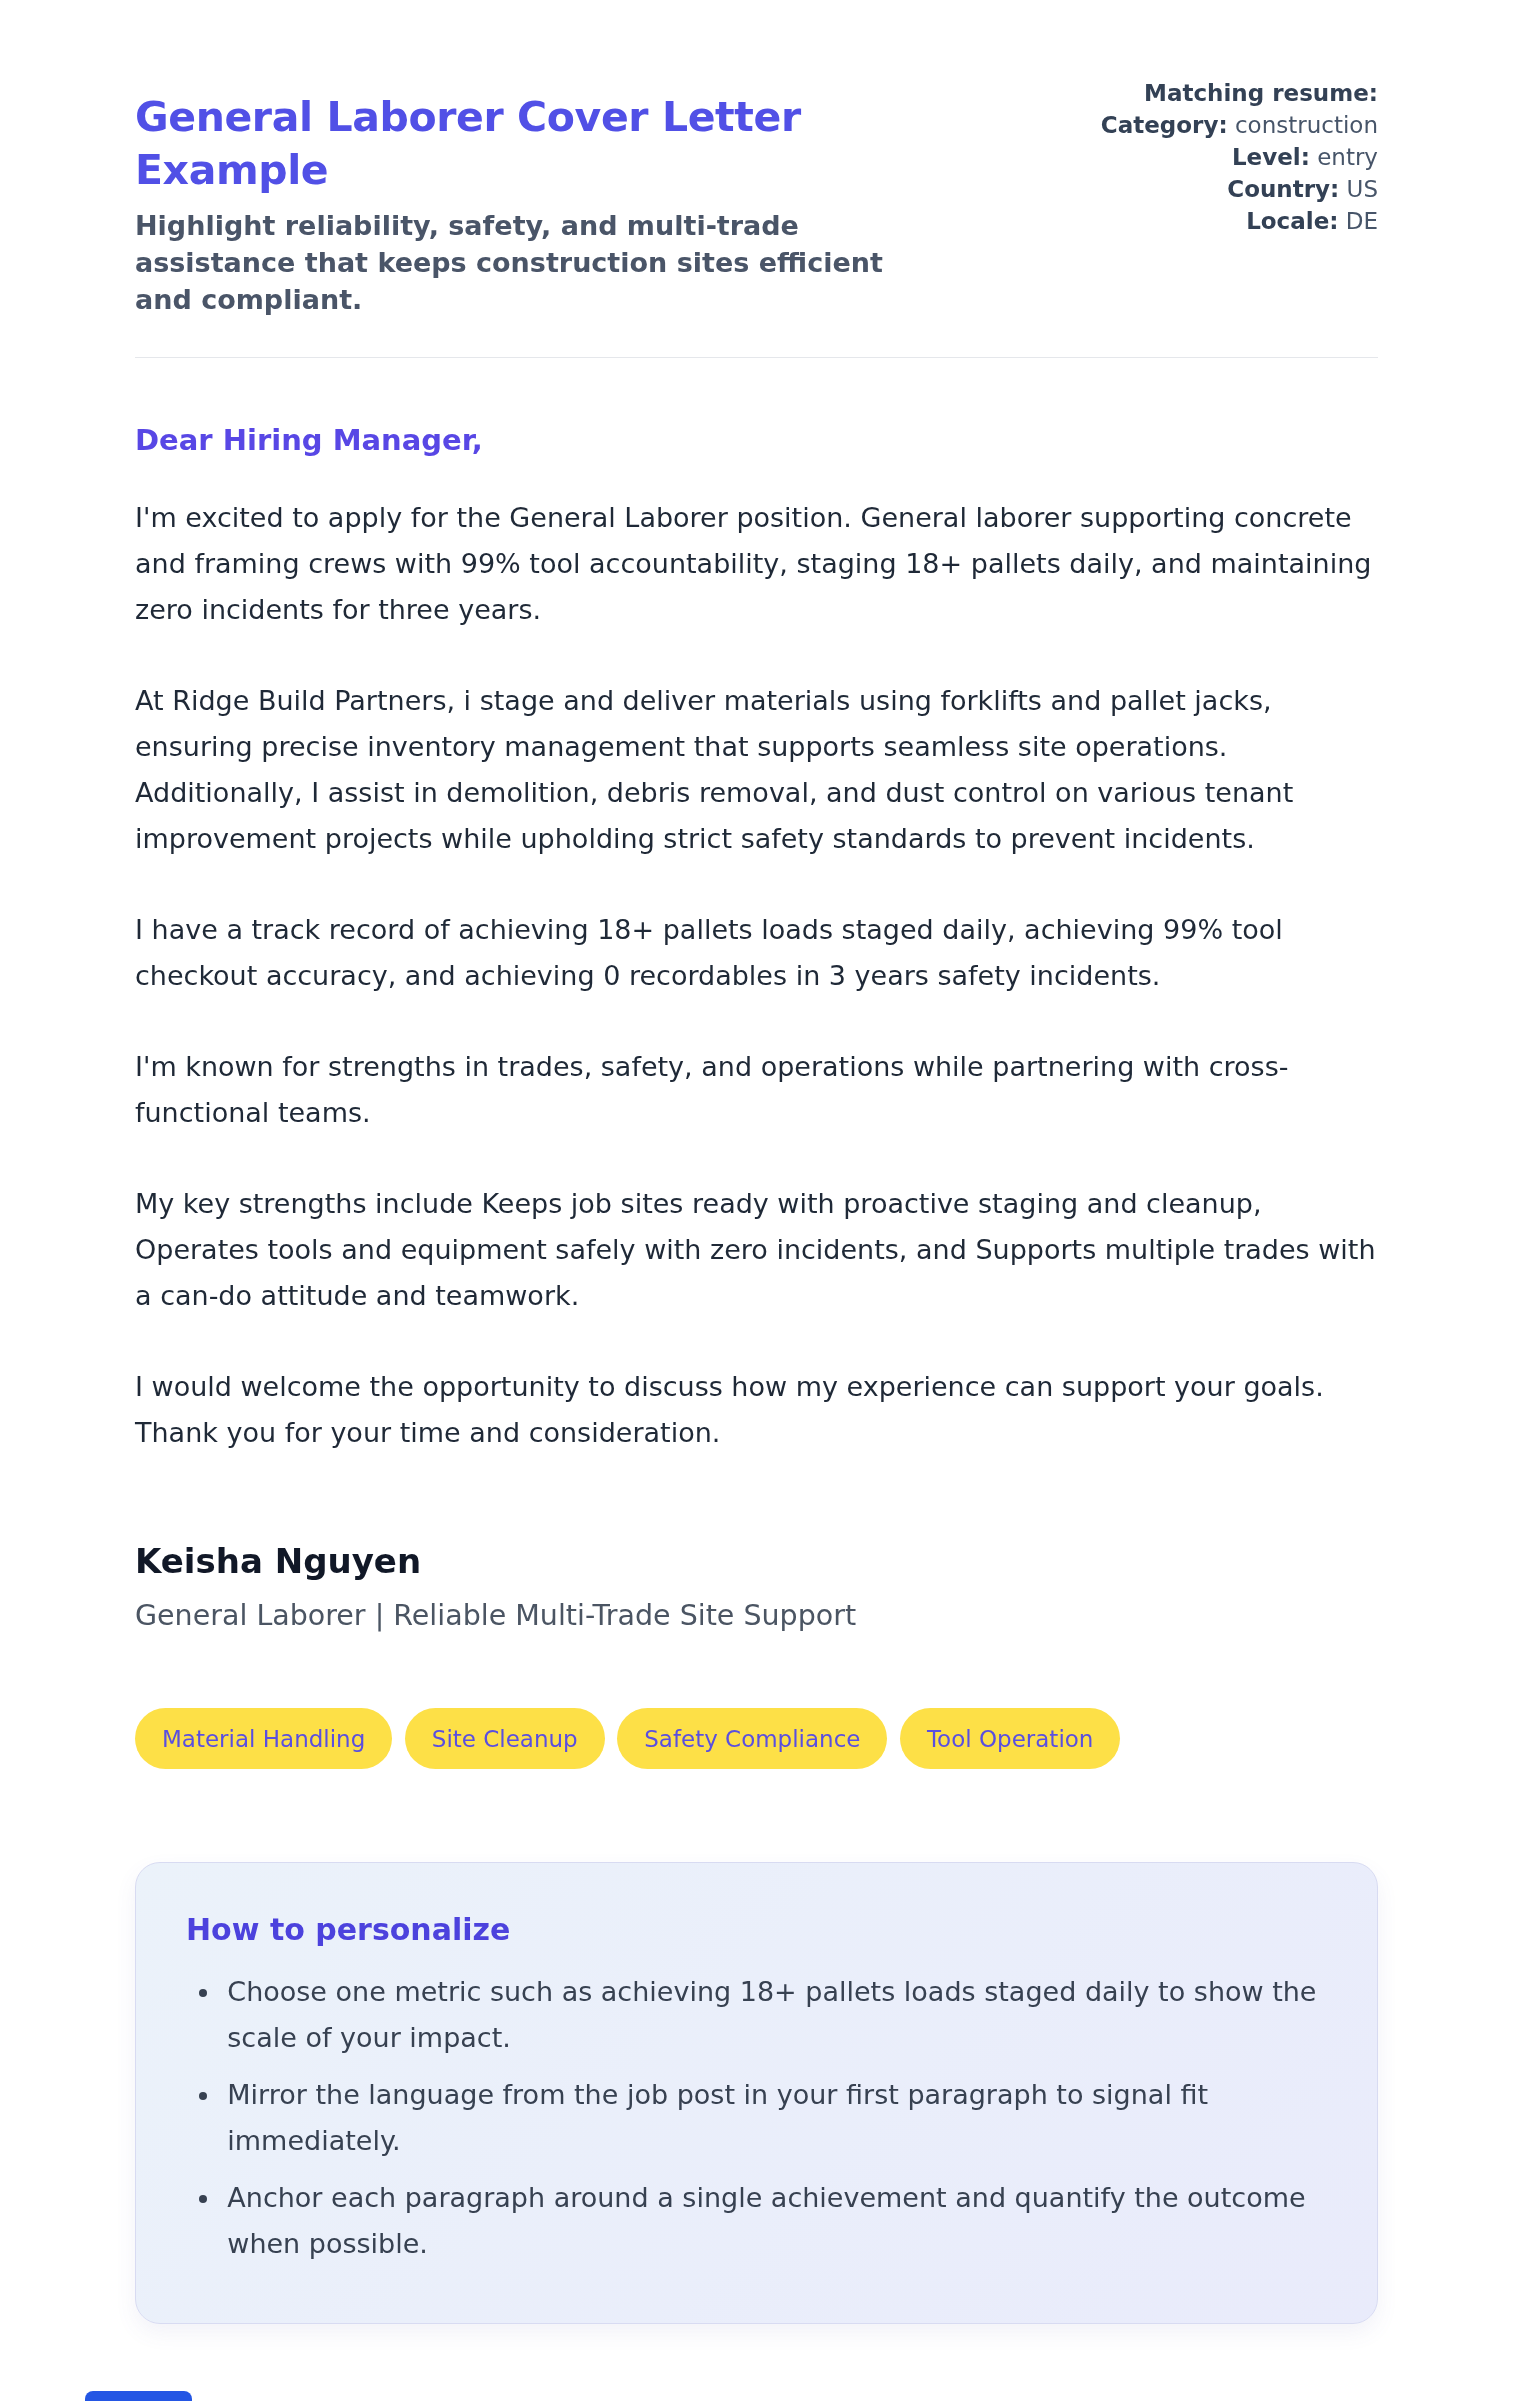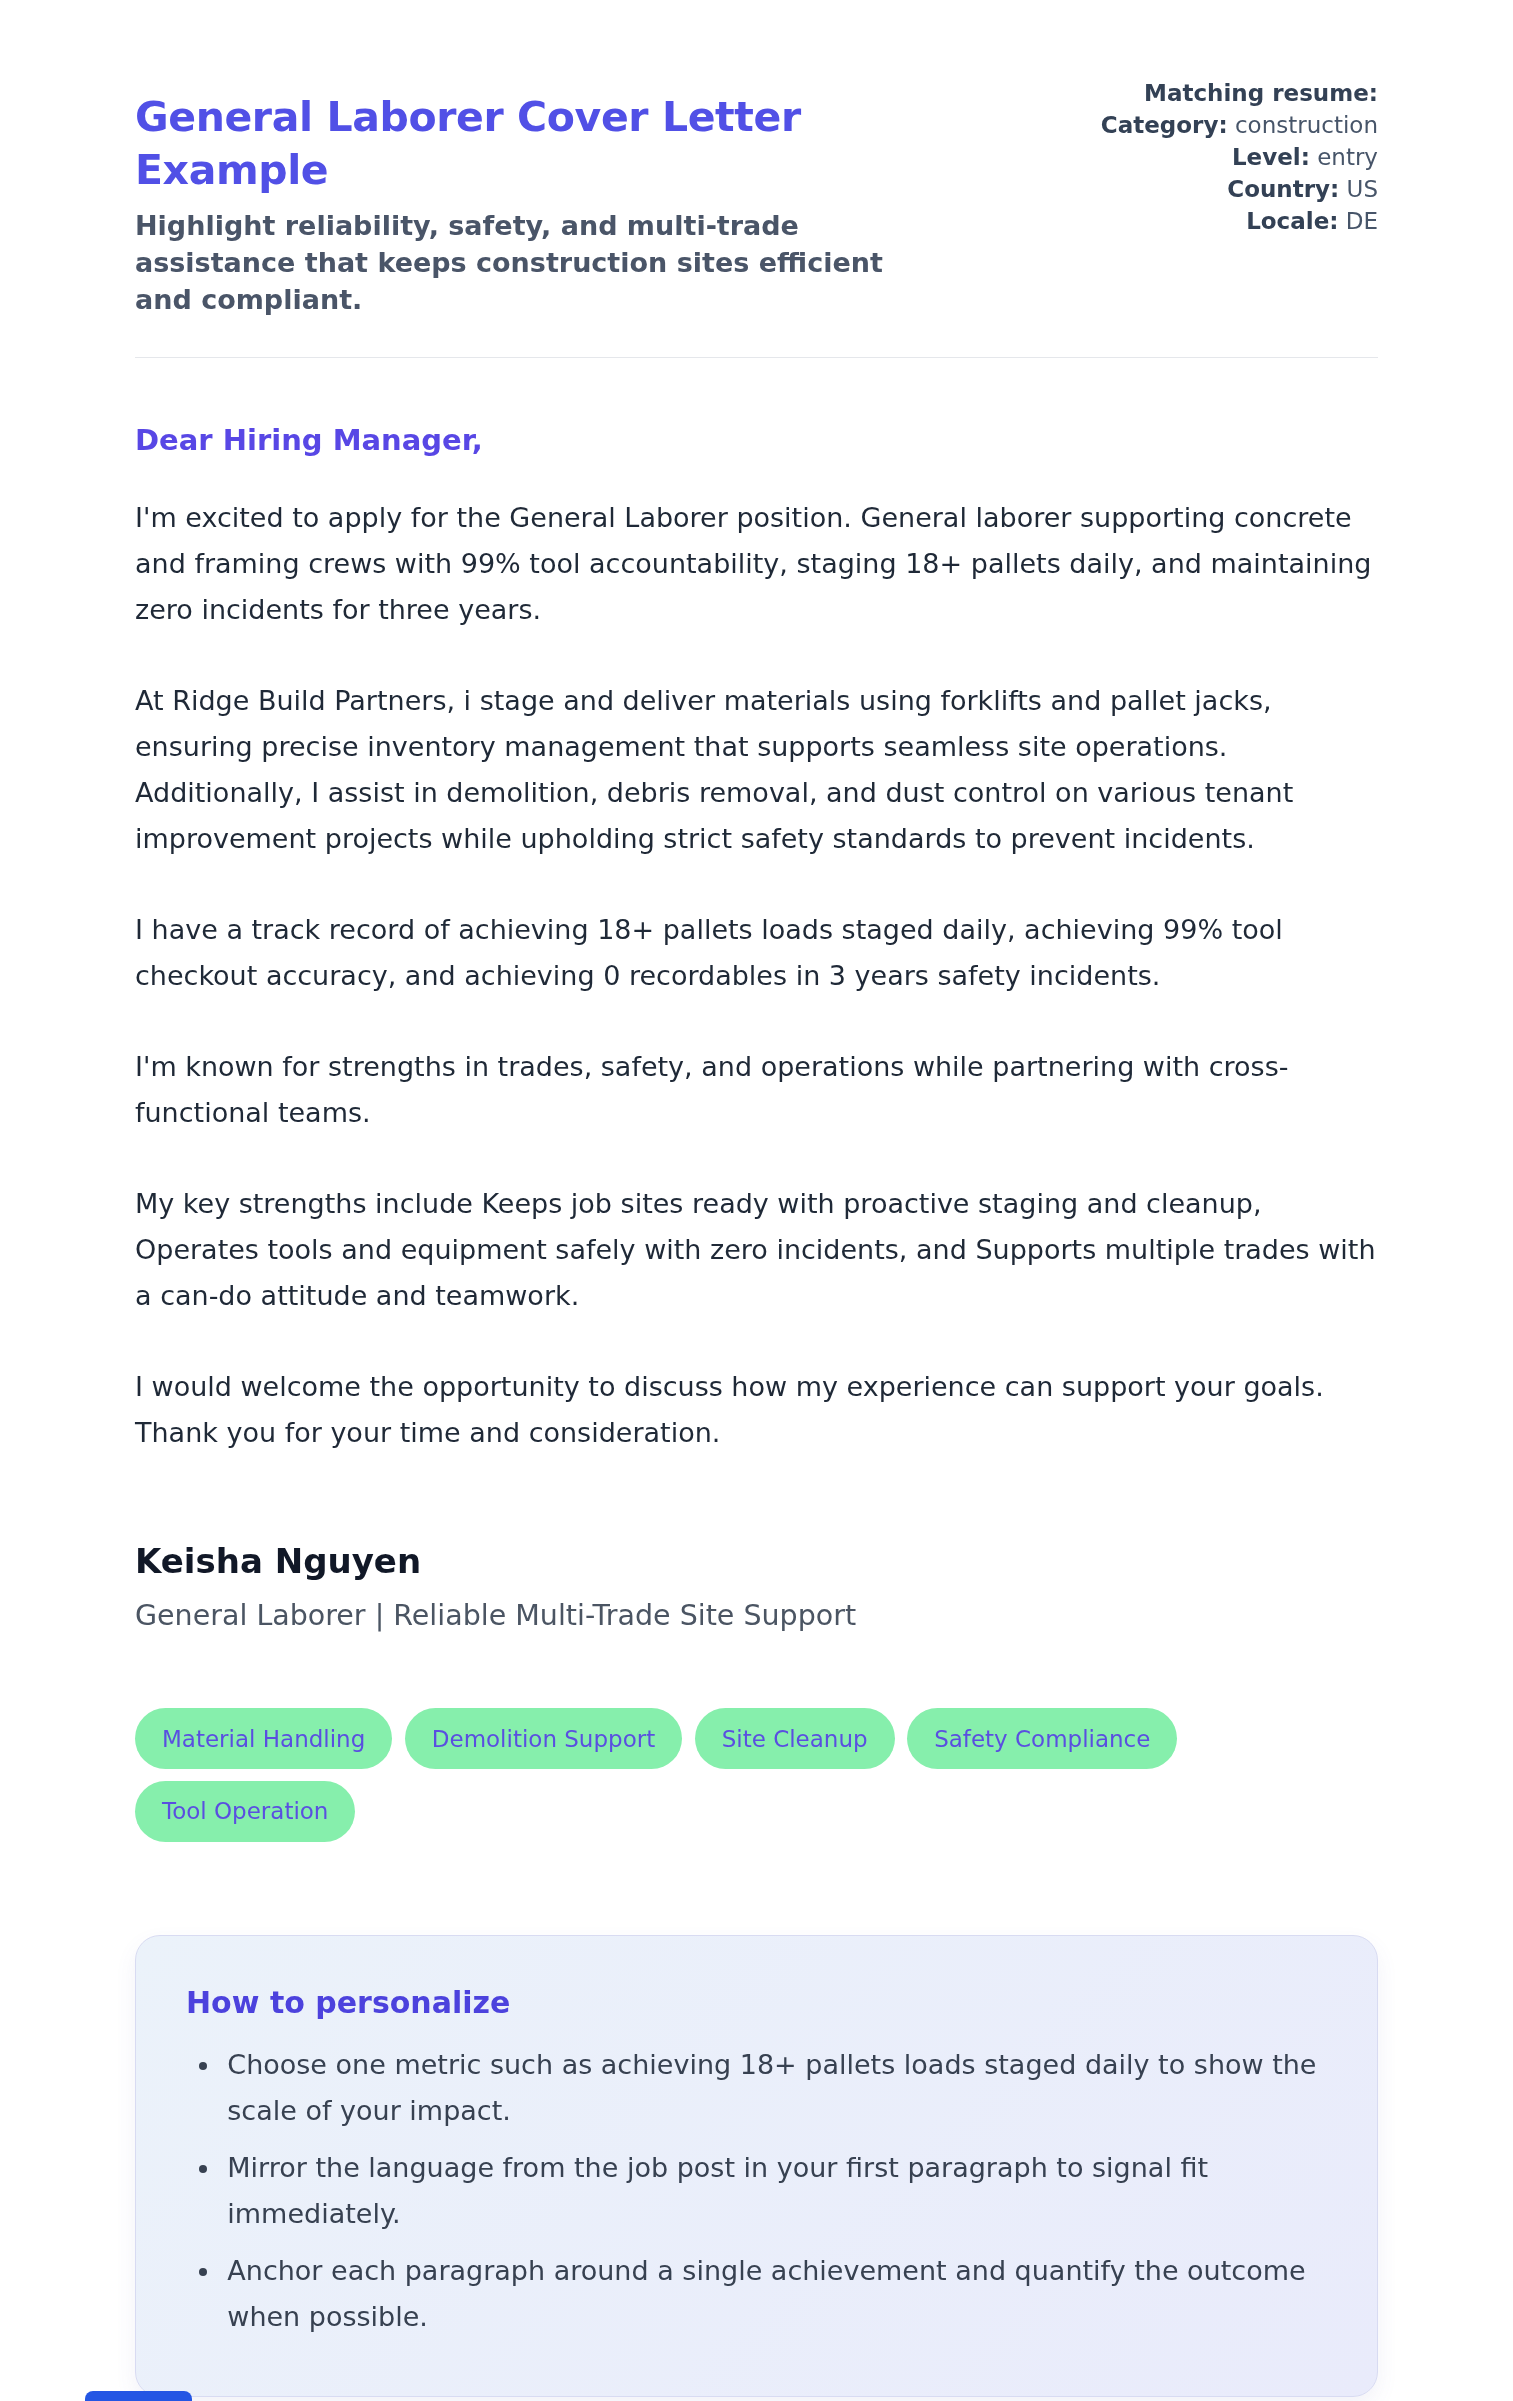--- a/index.html
+++ b/index.html
@@ -83,21 +83,21 @@
   }
   
   .tags {
     margin-top: 73px;
     display: flex;
     flex-wrap: wrap;
     gap: 12.5px;
   }
   .tag {
     display: inline-block;
-    background: #86efac;
+    background: #fde047;
     color: #5a4fe0;
     font-size: 23px;
     line-height: 32px;
     padding: 14.2px 27px;
     border-radius: 889px;
     white-space: nowrap;
   }
   
   .tips {
     margin-top: 93px;
@@ -180,21 +180,20 @@
     <p class="para">I have a track record of achieving 18+ pallets loads staged daily, achieving 99% tool checkout accuracy, and achieving 0 recordables in 3 years safety incidents.</p>
     <p class="para">I'm known for strengths in trades, safety, and operations while partnering with cross-functional teams.</p>
     <p class="para">My key strengths include Keeps job sites ready with proactive staging and cleanup, Operates tools and equipment safely with zero incidents, and Supports multiple trades with a can-do attitude and teamwork.</p>
     <p class="para">I would welcome the opportunity to discuss how my experience can support your goals. Thank you for your time and consideration.</p>
     <p class="sig-name">Keisha Nguyen</p>
     <p class="sig-title">General Laborer | Reliable Multi-Trade Site Support</p>
   </section>
 
   <div class="tags">
     <span class="tag">Material Handling</span>
-    <span class="tag">Demolition Support</span>
     <span class="tag">Site Cleanup</span>
     <span class="tag">Safety Compliance</span>
     <span class="tag">Tool Operation</span>
   </div>
 
   <section class="tips">
     <h2>How to personalize</h2>
     <ul>
       <li>Choose one metric such as achieving 18+ pallets loads staged daily to show the scale of your impact.</li>
       <li>Mirror the language from the job post in your first paragraph to signal fit immediately.</li>

